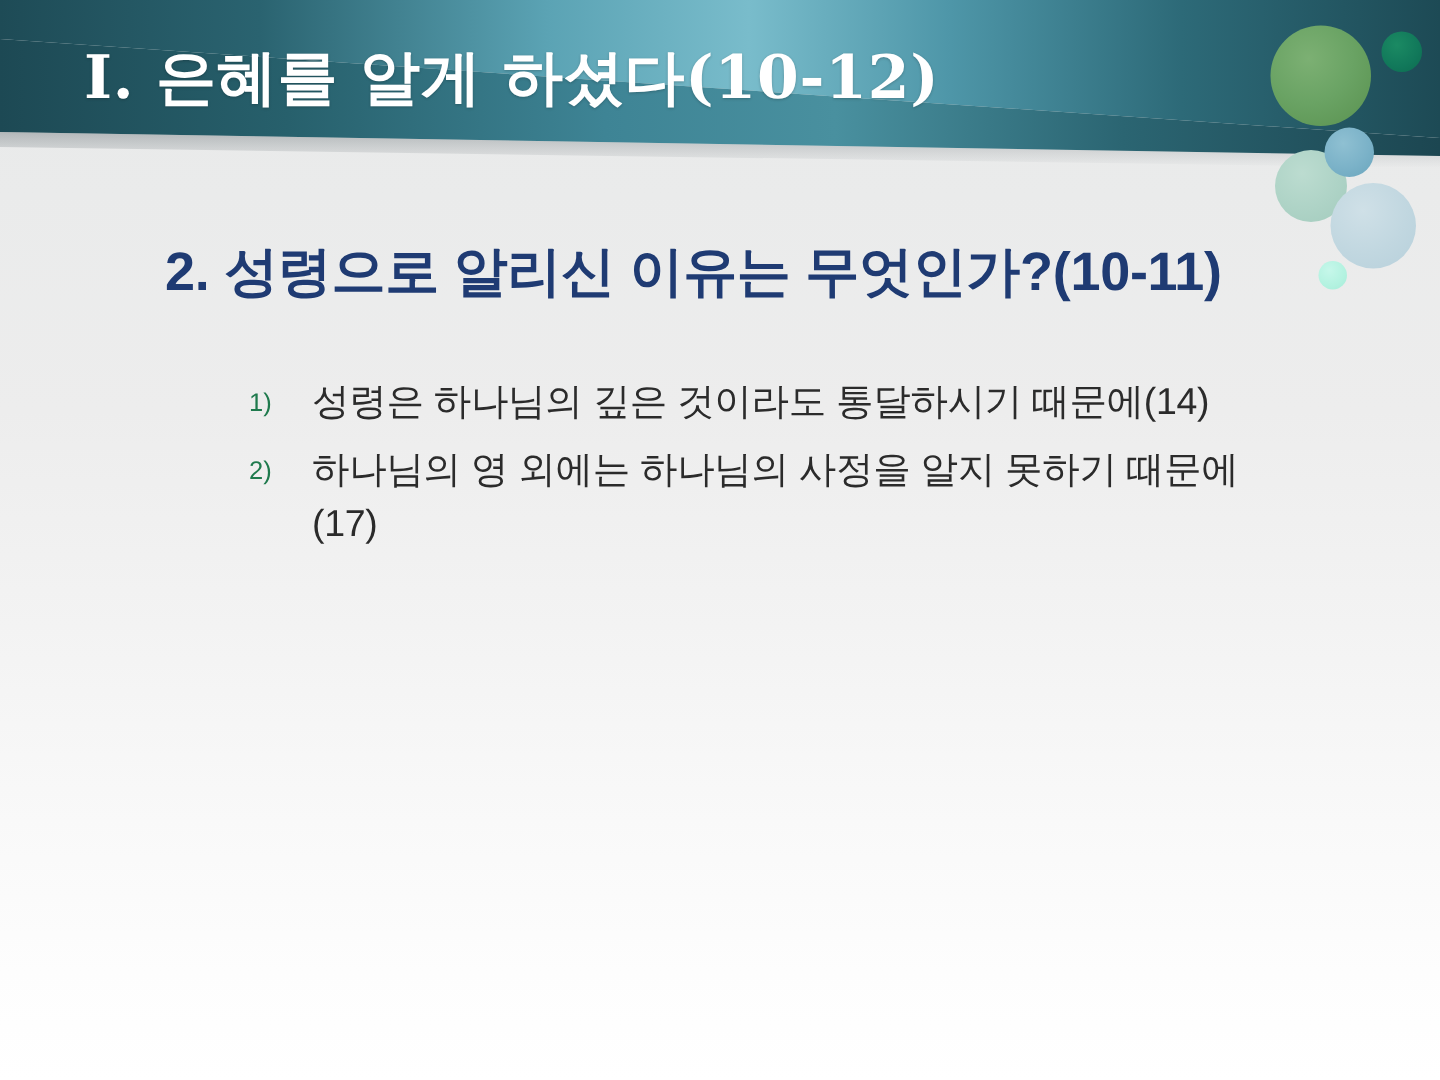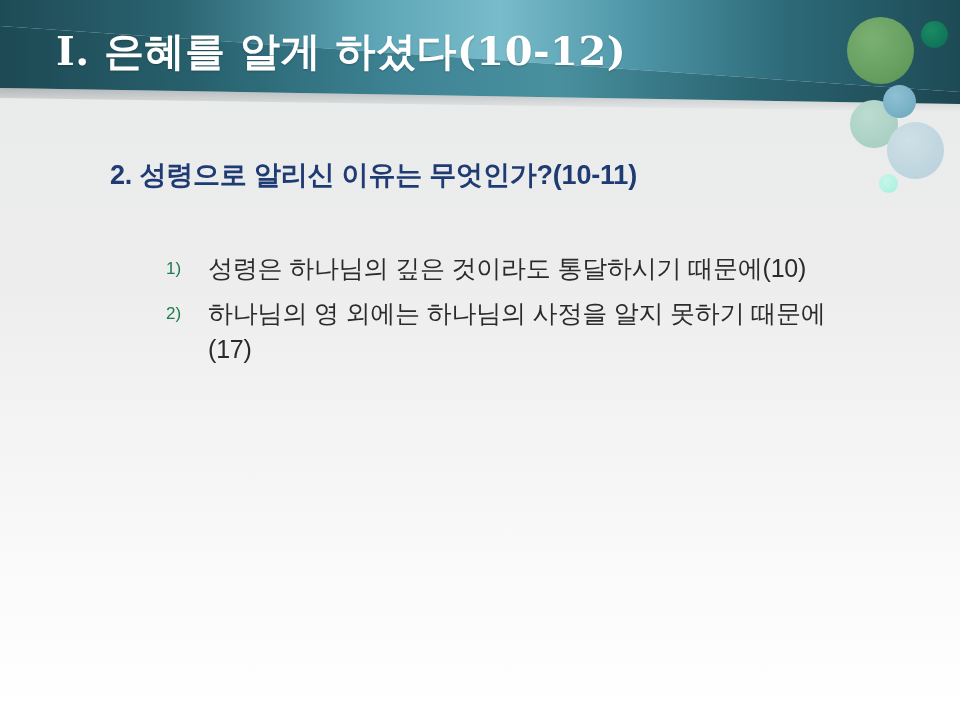--- a/index.html
+++ b/index.html
@@ -112,21 +112,21 @@
     z-index: 3;
   }
 
   .section-heading {
     margin: 0;
     padding: 0;
     position: absolute;
     left: 110px;
     top: 45px;
     color: #1f3b73;
-    font-size: 27px;
+    font-size: 36px;
     font-weight: bold;
     letter-spacing: -0.2px;
     white-space: nowrap;
   }
 
   .sub-list {
     position: absolute;
     left: 166px;
     top: 138px;
     width: 700px;
@@ -203,21 +203,21 @@
   <div class="bubble bubble-pale-blue"></div>
   <div class="bubble bubble-mint"></div>
 
   <div class="content">
 
     <h2 class="section-heading">2. 성령으로 알리신 이유는 무엇인가?(10-11)</h2>
 
     <ul class="sub-list">
       <li class="sub-list-item">
         <span class="sub-marker">1)</span>
-        <span class="sub-text">성령은 하나님의 깊은 것이라도 통달하시기 때문에(10)</span>
+        <span class="sub-text">성령은 하나님의 깊은 것이라도 통달하시기 때문에(14)</span>
       </li>
       <li class="sub-list-item">
         <span class="sub-marker">2)</span>
         <span class="sub-text">하나님의 영 외에는 하나님의 사정을 알지 못하기 때문에(17)</span>
       </li>
     </ul>
 
   </div>
 </div>
 

